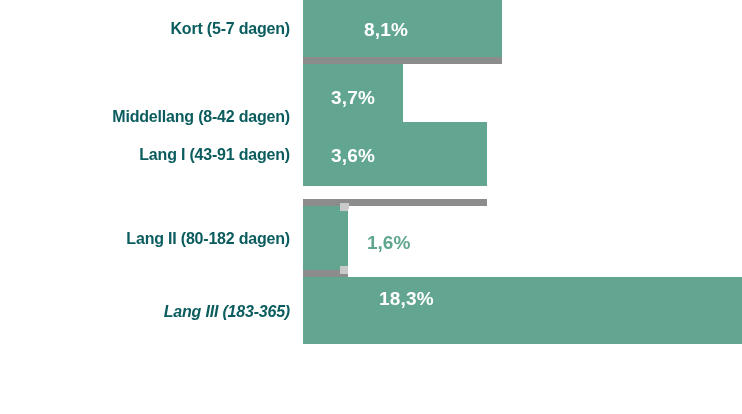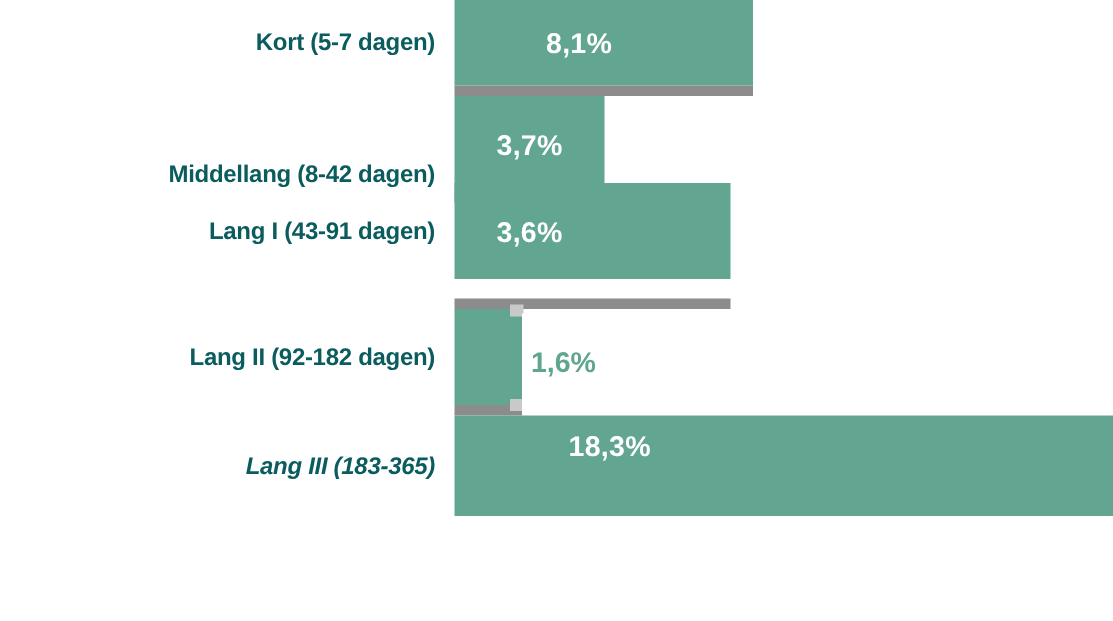--- a/index.html
+++ b/index.html
@@ -106,31 +106,31 @@
 
     <div class="bar-row" style="top:122px; height:64px;">
       <div class="bar" style="top:0px; height:64px; width:184px;"></div>
       <div class="row-label" style="top:25px;">Lang I (43-91 dagen)</div>
       <div class="bar-value" style="left:331px; top:24px;">3,6%</div>
     </div>
     <div class="separator" style="top:199px; width:184px;"></div>
 
     <div class="bar-row" style="top:206px; height:64px;">
       <div class="bar" style="top:0px; height:64px; width:45px;"></div>
-      <div class="row-label" style="top:25px;">Lang II (92-182 dagen)</div>
+      <div class="row-label" style="top:25px;">Lang II (80-182 dagen)</div>
     </div>
     <div class="separator" style="top:270px; width:45px;"></div>
 
     <div class="bar-row" style="top:277px; height:67px;">
       <div class="bar" style="top:0px; height:67px; width:439px;"></div>
       <div class="row-label" style="top:27px;font-style:italic;">Lang III (183-365)</div>
       <div class="bar-value" style="left:331px; top:12px;margin-left:48px;">18,3%</div>
     </div>
 
 
     <div class="tooltip-notch" style="left:340px; top:203px;"></div>
     <div class="tooltip-notch" style="left:340px; top:266px;"></div>
     <div class="tooltip-box" style="left:348px; top:209px; width:167px; height:65px;">
-      <div class="tooltip-value" style="left:6px; top:24px;">1,6%</div>
+      <div class="tooltip-value" style="left:19px; top:24px;">1,6%</div>
     </div>
 
   </div>
 </div>
 
 </body></html>

